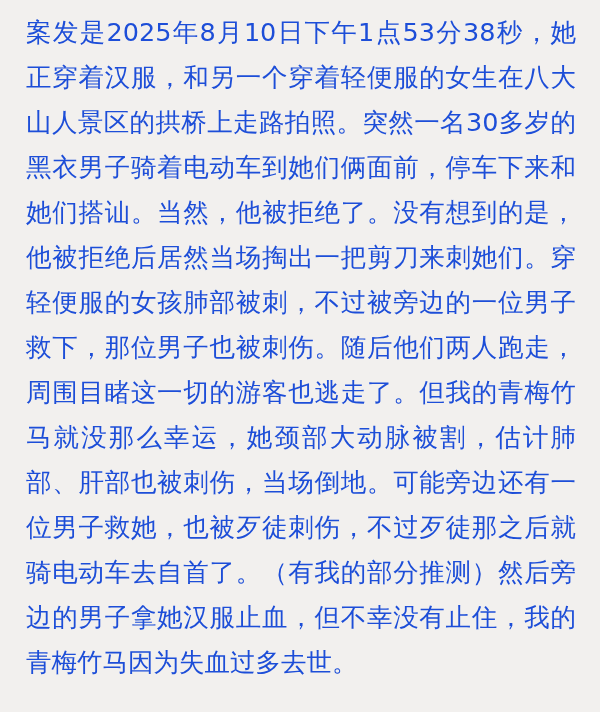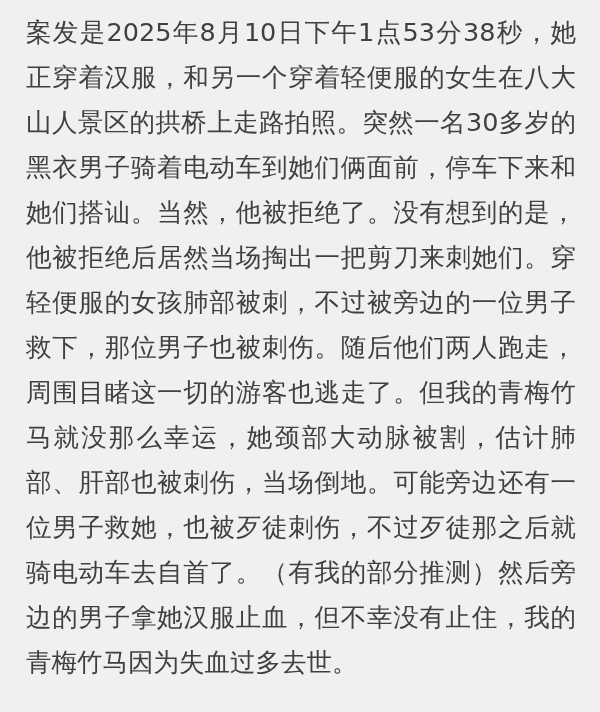--- a/index.html
+++ b/index.html
@@ -18,21 +18,21 @@
     width: 600px;
     height: 712px;
     background: #f2f0ee;
     box-sizing: border-box;
     padding: 10px 24px 10px 26px;
   }
   .text-block {
     font-family: "DejaVu Sans", sans-serif;
     font-size: 25.5px;
     line-height: 45px;
-    color: #404040;
+    color: #1d4ed8;
     letter-spacing: 0px;
     text-align: justify;
     text-justify: inter-ideograph;
     word-break: break-all;
     white-space: pre-wrap;
     font-weight: 400;
   }
 </style>
 </head>
 <body>

